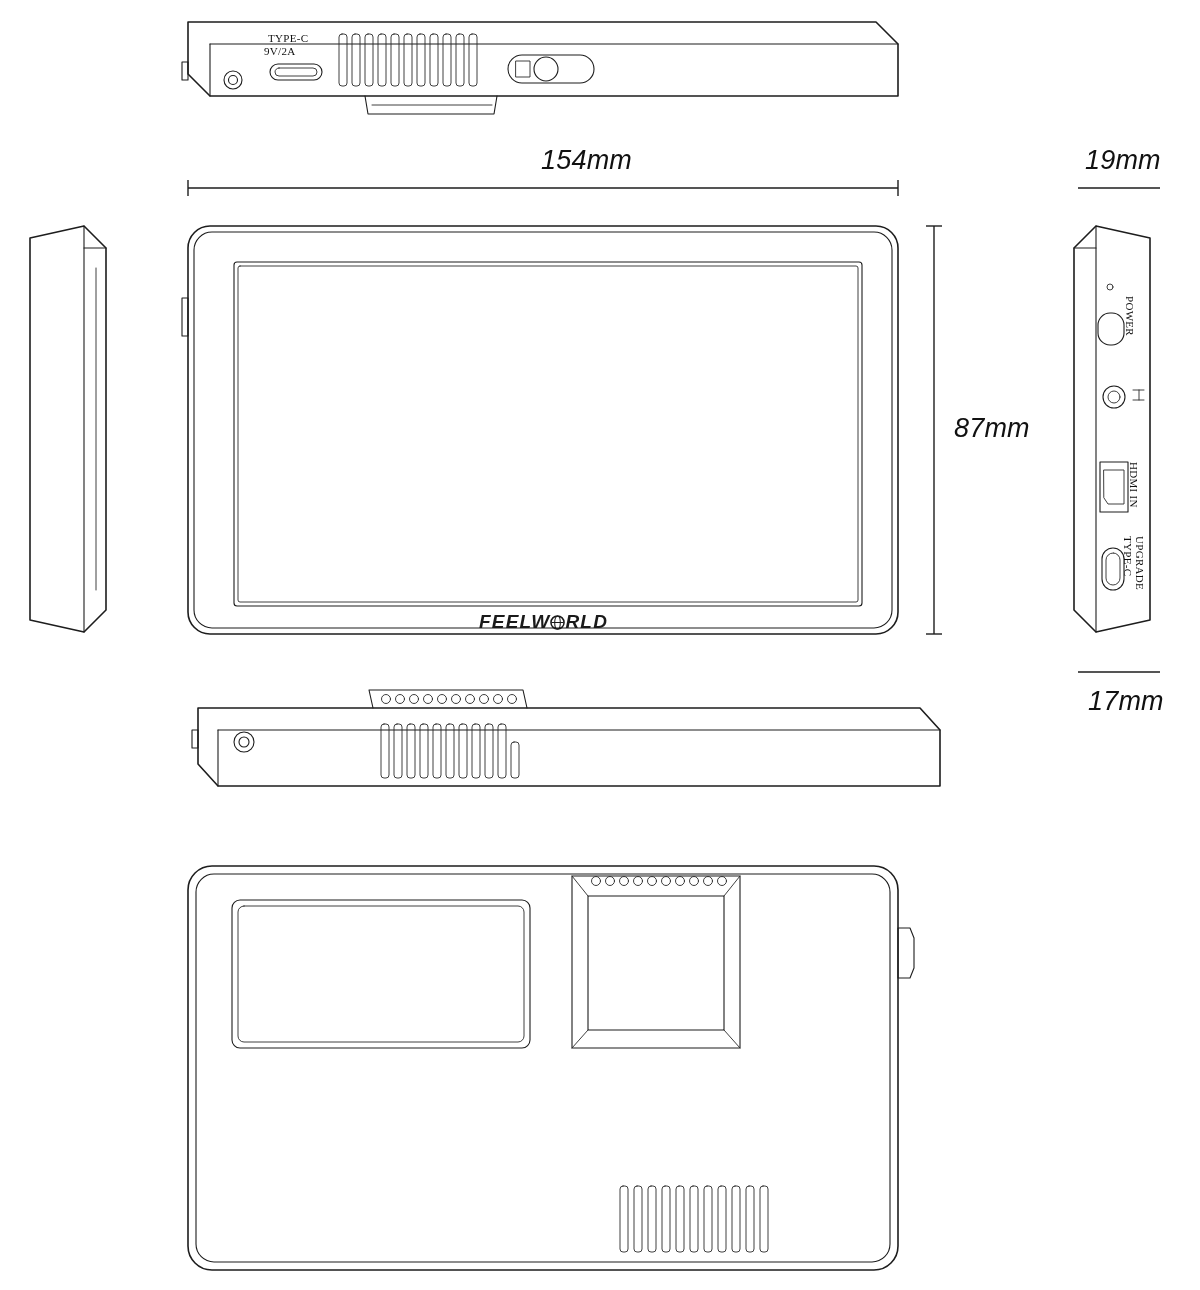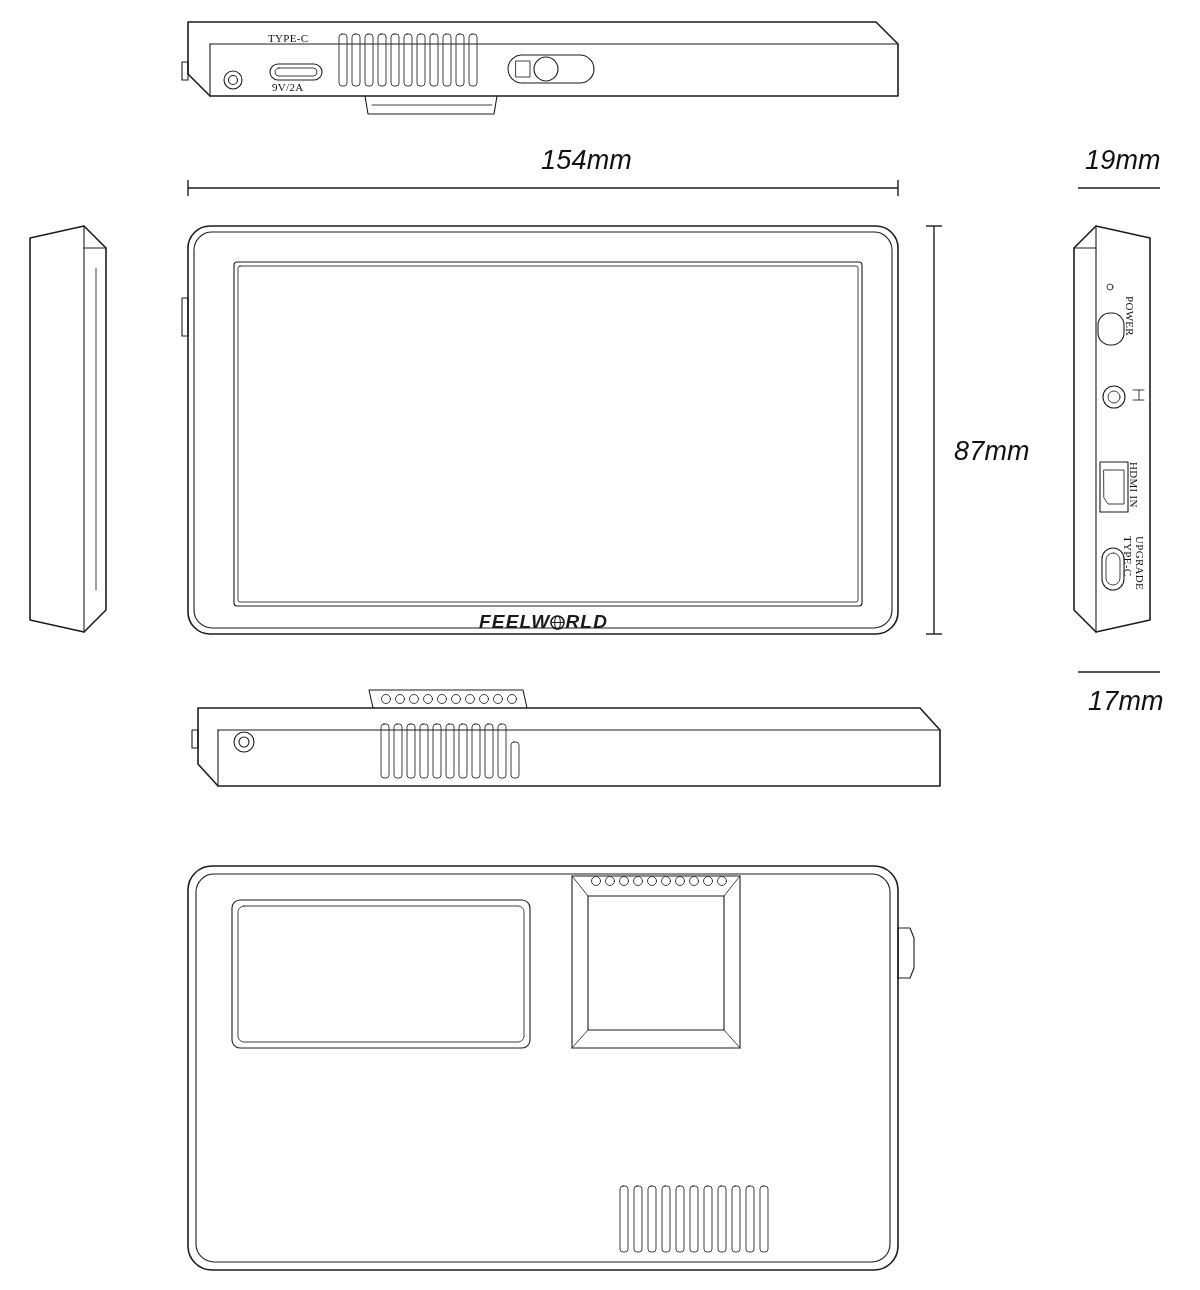--- a/index.html
+++ b/index.html
@@ -270,27 +270,27 @@
         <rect x="718" y="1186" width="8" height="66" rx="3"></rect>
         <rect x="732" y="1186" width="8" height="66" rx="3"></rect>
         <rect x="746" y="1186" width="8" height="66" rx="3"></rect>
         <rect x="760" y="1186" width="8" height="66" rx="3"></rect>
       </g>
     </g>
 
   </svg>
 
   <div class="porttext" style="left:268px; top:32px;">TYPE-C</div>
-  <div class="porttext" style="left:272px; top:45px;margin-top:36px;">9V/2A</div>
+  <div class="porttext" style="left:264px; top:45px;">9V/2A</div>
 
   <div class="dimtext" style="left:541px; top:145px;">154mm</div>
 
   <div class="dimtext" style="left:1085px; top:145px;">19mm</div>
 
-  <div class="dimtext" style="left:954px; top:436px;">87mm</div>
+  <div class="dimtext" style="left:954px; top:413px;">87mm</div>
 
   <div class="dimtext" style="left:1088px; top:686px;">17mm</div>
 
   <div class="porttext vertical" style="left:1136px; top:296px;">POWER</div>
 
   <div class="porttext vertical" style="left:1140px; top:462px;">HDMI  IN</div>
 
   <div class="porttext vertical" style="left:1134px; top:536px;">TYPE-C</div>
 
   <div class="porttext vertical" style="left:1146px; top:536px;">UPGRADE</div>

